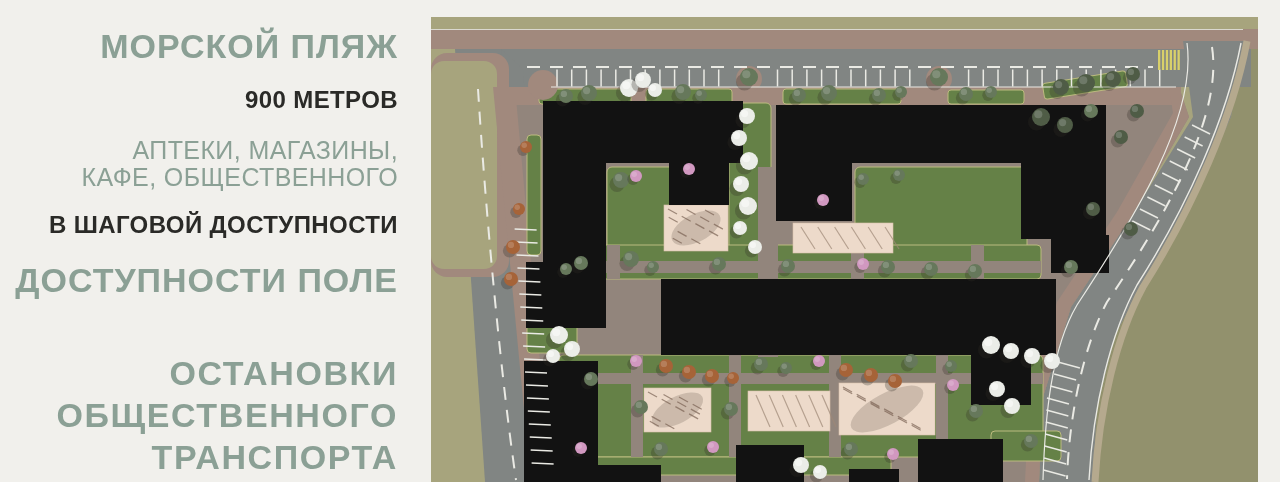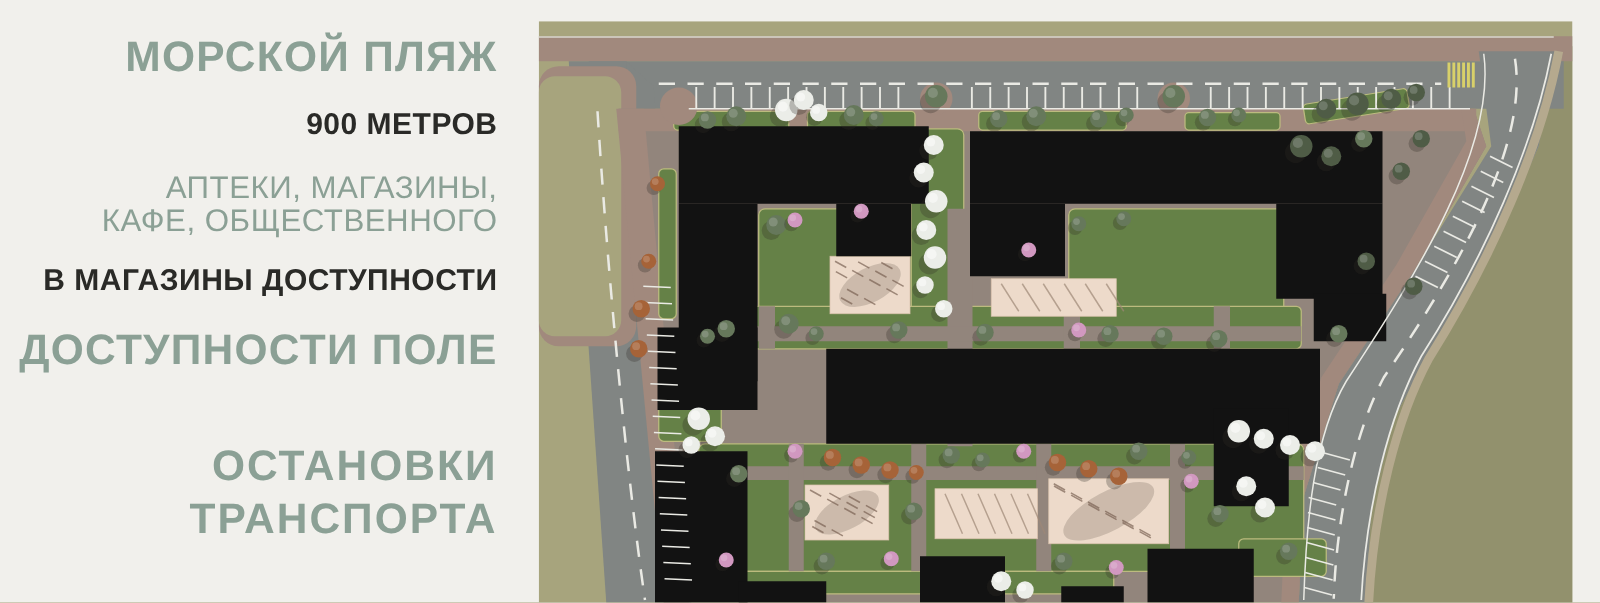--- a/index.html
+++ b/index.html
@@ -30,29 +30,30 @@
 <div class="panel">
 
   <div class="block" style="top:26px">
     <div class="h">МОРСКОЙ ПЛЯЖ</div>
     <div class="sub">900 МЕТРОВ</div>
   </div>
 
   <div class="block" style="top:137px">
     <div class="h-mid">АПТЕКИ, МАГАЗИНЫ,</div>
     <div class="h-mid">КАФЕ, ОБЩЕСТВЕННОГО</div>
-    <div class="sub">В МАГАЗИНЫ ДОСТУПНОСТИ</div>
+    <div class="sub">В ШАГОВОЙ ДОСТУПНОСТИ</div>
   </div>
 
   <div class="block" style="top:260px">
     <div class="h">ДОСТУПНОСТИ ПОЛЕ</div>
   </div>
 
   <div class="block" style="top:352px">
     <div class="h-big">ОСТАНОВКИ</div>
+    <div class="h-big">ОБЩЕСТВЕННОГО</div>
     <div class="h-big">ТРАНСПОРТА</div>
 
   </div>
 
 </div>
 
 <div class="mapwrap">
 <svg id="map" width="827" height="465" viewBox="0 0 827 465">
 
   <rect x="0" y="0" width="827" height="465" fill="#a3a077"></rect>

